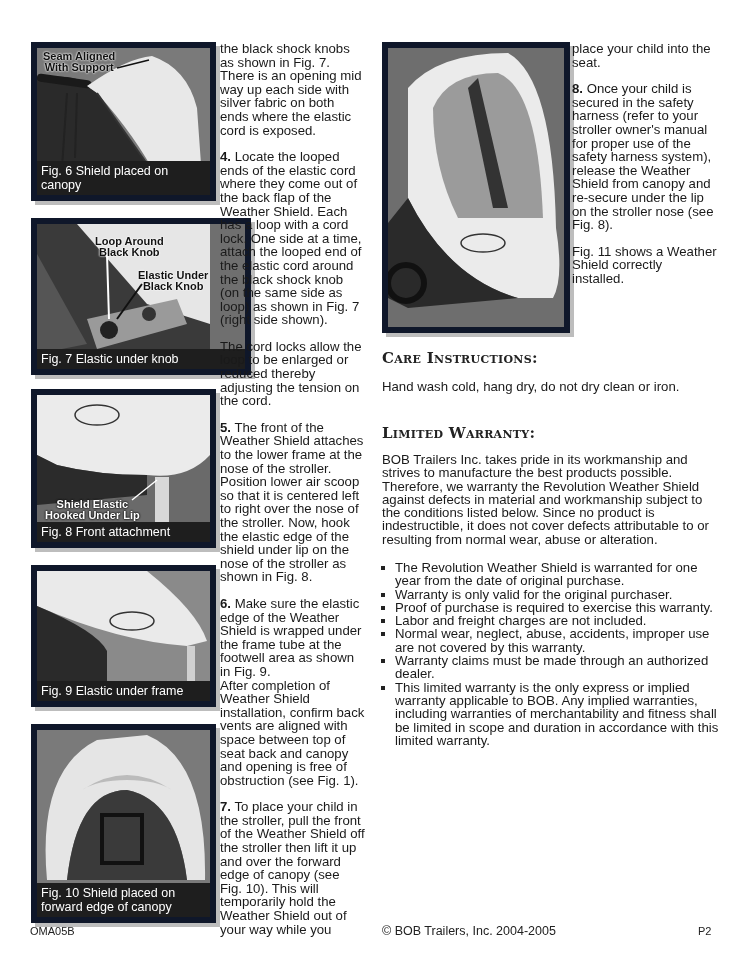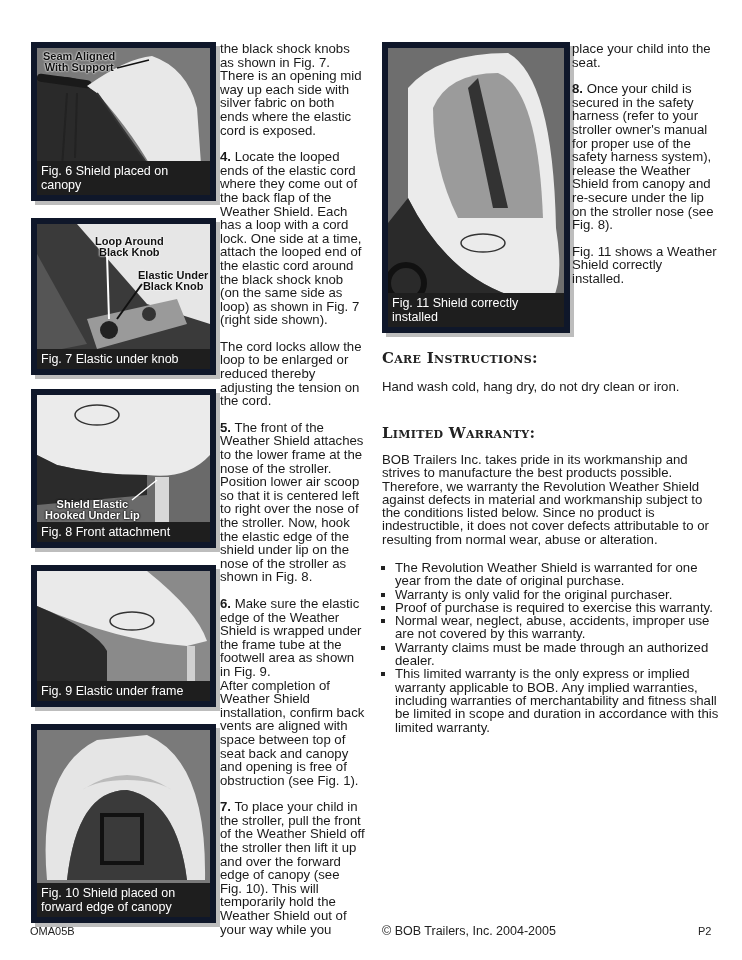--- a/index.html
+++ b/index.html
@@ -37,21 +37,21 @@
     <line x1="40" y1="45" x2="38" y2="110" stroke="#222" stroke-width="2"></line>
     <line x1="80" y1="20" x2="112" y2="12" stroke="#111" stroke-width="1.5"></line>
   </svg>
   <div class="callout dark" style="left:6px;top:3px;text-align:center;">
     <div>Seam Aligned</div>
     <div>With Support</div>
   </div>
   <div class="cap">Fig. 6 Shield placed on canopy</div>
 </div>
 
-<div class="fig" style="left:31px;top:218px;width:173px;height:145px;">
+<div class="fig" style="left:31px;top:218px;width:173px;height:145px;padding-left:35px;">
   <svg class="photo" width="173" height="145" viewBox="0 0 173 145">
     <rect width="173" height="145" fill="#3a3a3a"></rect>
     <path d="M40 0 L173 0 L173 100 L110 80 Z" fill="#e6e6e6"></path>
     <path d="M0 30 L50 120 L0 130 Z" fill="#555"></path>
     <path d="M50 95 L140 75 L150 100 L60 125 Z" fill="#9a9a9a"></path>
     <circle cx="72" cy="106" r="9" fill="#222"></circle>
     <circle cx="112" cy="90" r="7" fill="#333"></circle>
     <line x1="70" y1="30" x2="72" y2="95" stroke="#fff" stroke-width="2"></line>
     <line x1="105" y1="60" x2="80" y2="95" stroke="#111" stroke-width="2"></line>
   </svg>
@@ -120,39 +120,39 @@
 <div class="fig" style="left:382px;top:42px;width:176px;height:279px;">
   <svg class="photo" width="176" height="279" viewBox="0 0 176 279">
     <rect width="176" height="279" fill="#6e6e6e"></rect>
     <path d="M20 40 Q50 5 120 5 Q165 30 168 180 Q176 230 165 250 L130 250 Q60 230 20 150 Z" fill="#ebebeb"></path>
     <path d="M45 60 Q60 25 110 25 Q150 40 155 170 L70 170 Q45 120 45 60 Z" fill="#9b9b9b"></path>
     <path d="M90 30 L120 160 L105 160 L80 40 Z" fill="#333"></path>
     <ellipse cx="95" cy="195" rx="22" ry="9" fill="none" stroke="#333" stroke-width="1.5"></ellipse>
     <path d="M0 175 L20 150 Q60 230 130 250 L20 260 L0 250 Z" fill="#2a2a2a"></path>
     <circle cx="18" cy="235" r="18" fill="none" stroke="#111" stroke-width="6"></circle>
   </svg>
-  <div class="cap">Fig. 11 Shield correctly installed</div>
 </div>
 
 <div class="col" style="left:572px;top:42px;width:145px;">
   <p>place your child into the seat.</p>
   <p><b>8.</b><span> Once your child is secured in the safety harness (refer to your stroller owner's manual for proper use of the safety harness system), release the Weather Shield from canopy and re-secure under the lip on the stroller nose (see Fig. 8).</span></p>
   <p>Fig. 11 shows a Weather Shield correctly installed.</p>
 </div>
 
 <div class="heading" style="left:382px;top:349px;">Care Instructions:</div>
 <div class="col" style="left:382px;top:380px;width:340px;">Hand wash cold, hang dry, do not dry clean or iron.</div>
 
 <div class="heading" style="left:382px;top:424px;">Limited Warranty:</div>
 <div class="col" style="left:382px;top:453px;width:336px;font-size:13.2px;line-height:13.3px;">BOB Trailers Inc. takes pride in its workmanship and strives to manufacture the best products possible. Therefore, we warranty the Revolution Weather Shield against defects in material and workmanship subject to the conditions listed below. Since no product is indestructible, it does not cover defects attributable to or resulting from normal wear, abuse or alteration.</div>
 
 <ul class="warr" style="left:379px;top:561px;width:340px;">
   <li>The Revolution Weather Shield is warranted for one year from the date of original purchase.</li>
   <li>Warranty is only valid for the original purchaser.</li>
   <li>Proof of purchase is required to exercise this warranty.</li>
+  <li>Labor and freight charges are not included.</li>
   <li>Normal wear, neglect, abuse, accidents, improper use are not covered by this warranty.</li>
   <li>Warranty claims must be made through an authorized dealer.</li>
   <li>This limited warranty is the only express or implied warranty applicable to BOB.  Any implied warranties, including warranties of merchantability and fitness shall be limited in scope and duration in accordance with this limited warranty.</li>
 </ul>
 
 <div class="footer" style="left:30px;">OMA05B</div>
 <div class="footer" style="left:382px;font-size:12.5px;top:924px;">© BOB Trailers, Inc. 2004-2005</div>
 <div class="footer" style="left:698px;">P2</div>
 
 </body></html>

